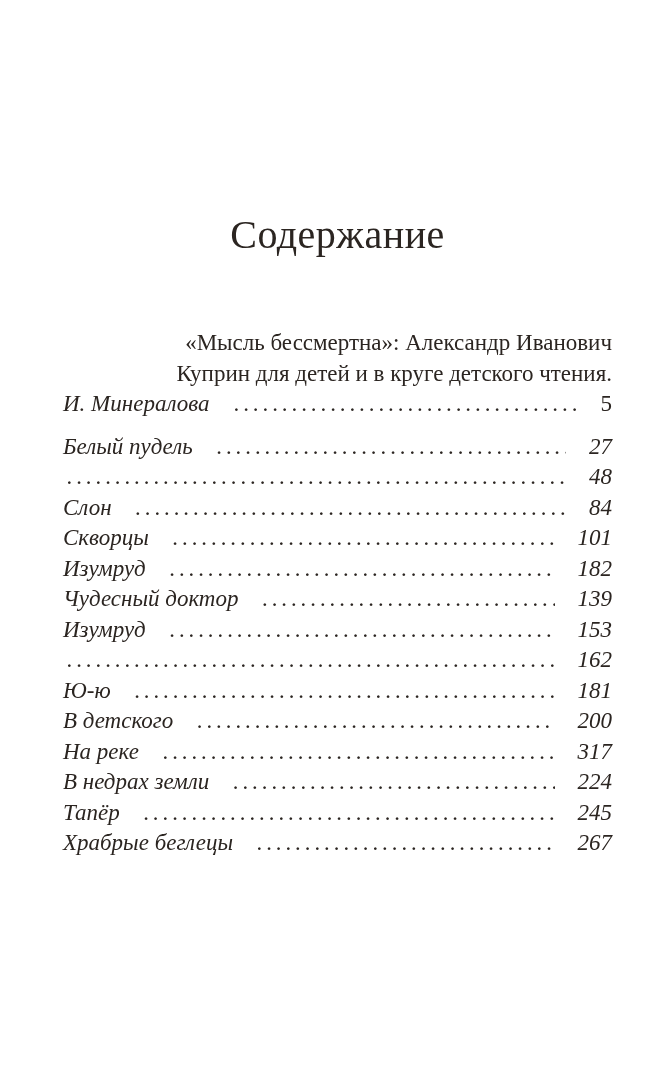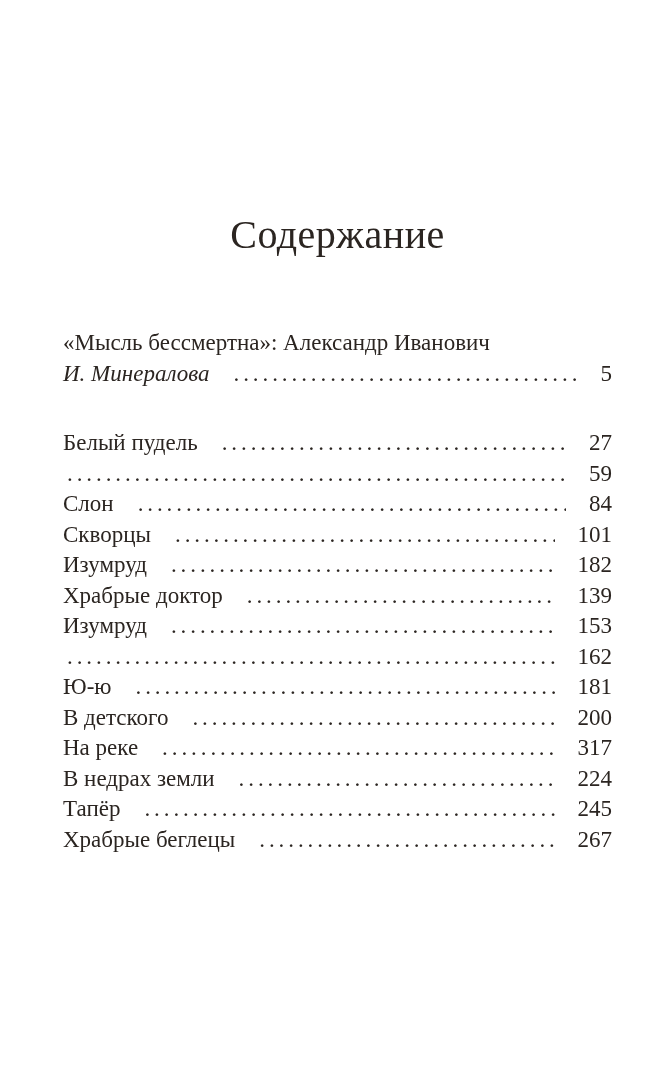--- a/index.html
+++ b/index.html
@@ -25,20 +25,21 @@
     margin: 212px 0 16px 0;
     font-size: 40px;
     font-weight: 400;
     line-height: 46px;
     text-align: center;
     letter-spacing: 0.5px;
     color: #2b2521;
   }
   .intro {
     margin-top: 70px;
+    text-align: right;
   }
   .line {
     font-size: 23px;
     line-height: 30.5px;
     white-space: nowrap;
   }
   .row {
     display: flex;
     align-items: baseline;
     font-size: 23px;
@@ -59,66 +60,68 @@
     letter-spacing: 0.17em;
     margin-left: 4px;
     margin-right: 3px;
     min-width: 0;
   }
   .num {
     flex: 0 0 auto;
     white-space: nowrap;
   }
   .toc-list {
-    margin-top: 39px;
+    margin-top: 12px;
+    font-style: italic;
   }
 </style>
 </head>
 <body>
 
 <div class="page">
 
   <h1 class="title">Содержание</h1>
 
   <div class="intro">
     <div class="line">«Мысль бессмертна»: Александр Иванович</div>
+    <div class="line">Куприн для детей и в круге детского чтения.</div>
     <div class="row">
       <span class="label italic">И. Минералова</span>
       <span class="dots">..........................................................................................</span>
       <span class="num">5</span>
     </div>
   </div>
 
   <div class="toc-list">
     <div class="row">
       <span class="label">Белый пудель</span>
       <span class="dots">..........................................................................................</span>
       <span class="num">27</span>
     </div>
     <div class="row">
       <span class="dots">..........................................................................................</span>
-      <span class="num">59</span>
+      <span class="num">48</span>
     </div>
     <div class="row">
       <span class="label">Слон</span>
       <span class="dots">..........................................................................................</span>
       <span class="num">84</span>
     </div>
     <div class="row">
       <span class="label">Скворцы</span>
       <span class="dots">..........................................................................................</span>
       <span class="num">101</span>
     </div>
     <div class="row">
       <span class="label">Изумруд</span>
       <span class="dots">..........................................................................................</span>
       <span class="num">182</span>
     </div>
     <div class="row">
-      <span class="label">Храбрые доктор</span>
+      <span class="label">Чудесный доктор</span>
       <span class="dots">..........................................................................................</span>
       <span class="num">139</span>
     </div>
     <div class="row">
       <span class="label">Изумруд</span>
       <span class="dots">..........................................................................................</span>
       <span class="num">153</span>
     </div>
     <div class="row">
       <span class="dots">..........................................................................................</span>

